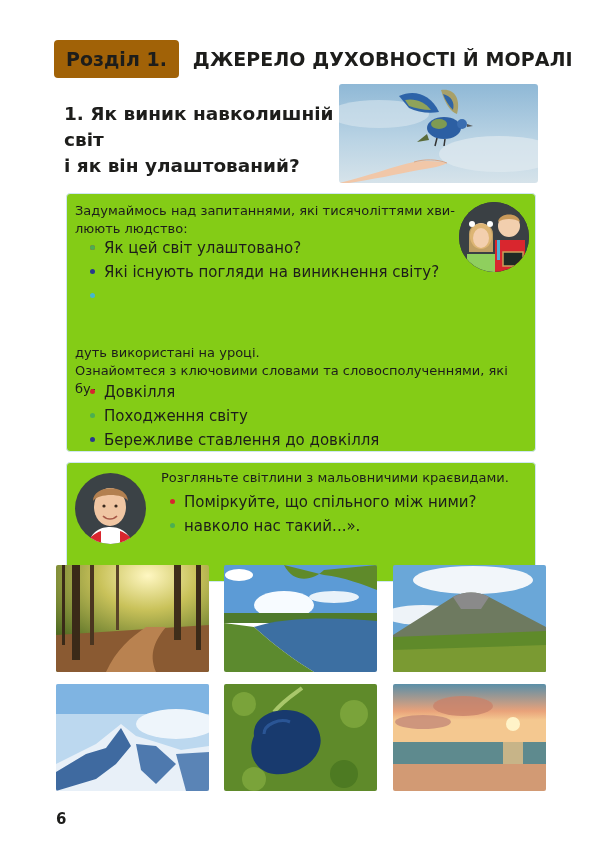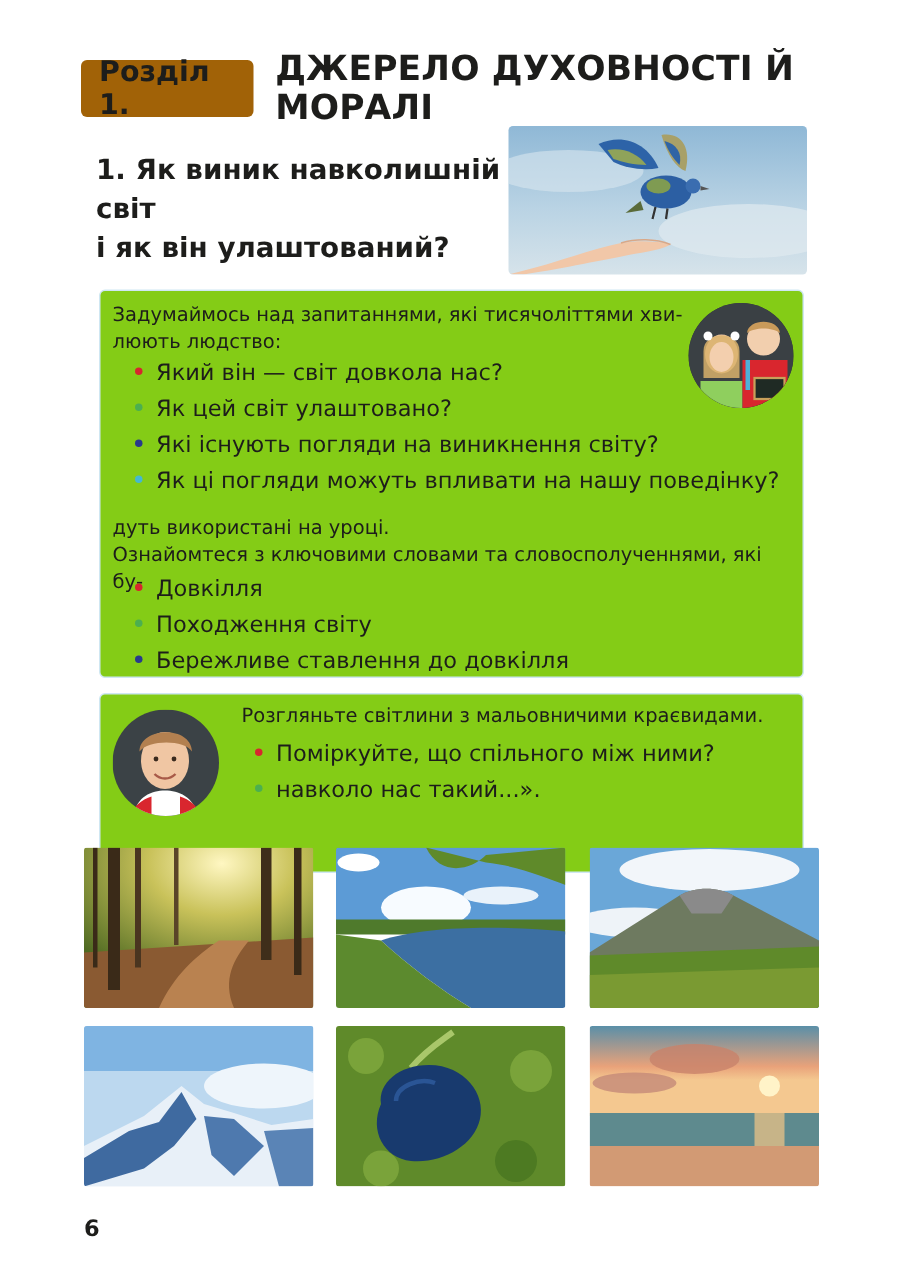--- a/index.html
+++ b/index.html
@@ -6,21 +6,21 @@
     body {
       width: 600px; height: 854px; background: #ffffff; position: relative; overflow: hidden;
       font-family: "DejaVu Sans", sans-serif; color: #1d1d1b;
     }
     .section-header { position: absolute; left: 54px; top: 40px; height: 38px; display: flex; align-items: center; }
     .section-badge {
       background: #a16207; border-radius: 4px; padding: 0 12px; height: 38px; display: flex; align-items: center;
       font-family: "DejaVu Sans", sans-serif; font-weight: bold; font-size: 19px; color: #1d1d1b;
     }
     .section-title {
-      margin-left: 14px; font-weight: bold; font-size: 23px; letter-spacing: 0.1px; color: #1d1d1b;
+      margin-left: 14px; font-weight: bold; font-size: 19px; letter-spacing: 0.1px; color: #1d1d1b;
     }
     .lesson-title {
       position: absolute; left: 64px; top: 101px; width: 270px;
       font-weight: bold; font-size: 18.5px; line-height: 26px; color: #1d1d1b;
     }
     .hero-photo {
       position: absolute; left: 339px; top: 84px; width: 199px; height: 99px; border-radius: 3px; overflow: hidden;
       background: linear-gradient(180deg, #8fb8d6 0%, #b9d3e4 55%, #d6e3ea 100%);
     }
     .box {
@@ -97,24 +97,24 @@
 
       <circle cx="50" cy="24" r="11" fill="#f2cfae"></circle>
       <path d="M39 20 C40 10, 60 10, 61 20 C56 16, 44 16, 39 20 Z" fill="#c99a5a"></path>
       <rect x="36" y="38" width="30" height="32" fill="#d9262e"></rect>
       <rect x="44" y="50" width="20" height="14" fill="#1f2a24" stroke="#c9a05a" stroke-width="1.5"></rect>
       <rect x="38" y="38" width="3" height="20" fill="#4fb1d8"></rect>
     </svg>
   </div>
 
   <ul class="bullets" style="left:20px; top:42px;">
-    <li><span class="dot" style="background:#d7262e;"></span><span>Який він — світ довкола нас?</span></li>
+    <li><span class="dot" style="background:#d7262e;"></span></li>
     <li><span class="dot" style="background:#4caf50;"></span><span>Як цей світ улаштовано?</span></li>
     <li><span class="dot" style="background:#283a8c;"></span><span>Які існують погляди на виникнення світу?</span></li>
-    <li><span class="dot" style="background:#45b8d0;"></span><span>Як ці погляди можуть впливати на нашу поведінку?</span></li>
+    <li><span class="dot" style="background:#45b8d0;"></span></li>
   </ul>
 
   <div class="para" style="left:8px; top:150px; width:455px;">
     <div>дуть використані на уроці.</div>
     <div>Ознайомтеся з ключовими словами та словосполученнями, які бу-</div>
   </div>
 
   <ul class="bullets" style="left:20px; top:186px;">
     <li><span class="dot" style="background:#d7262e;"></span><span>Довкілля</span></li>
     <li><span class="dot" style="background:#4caf50;"></span><span>Походження світу</span></li>

